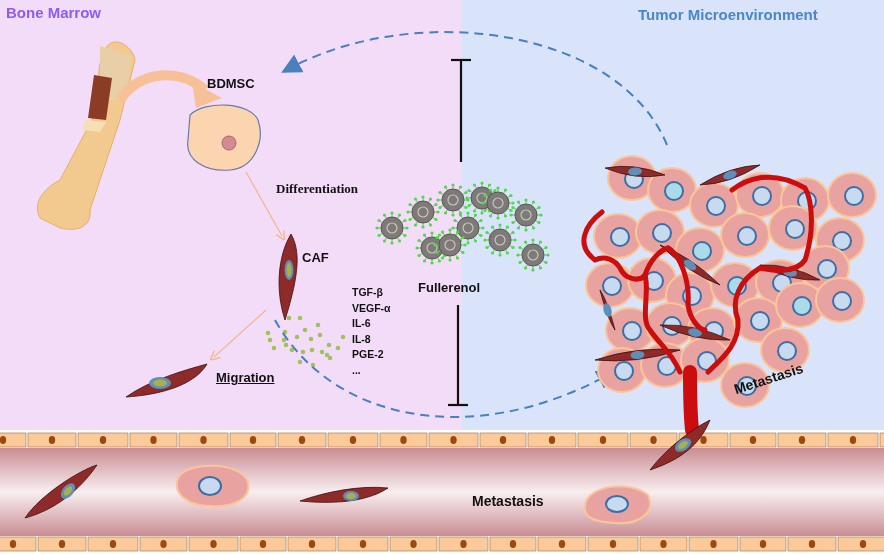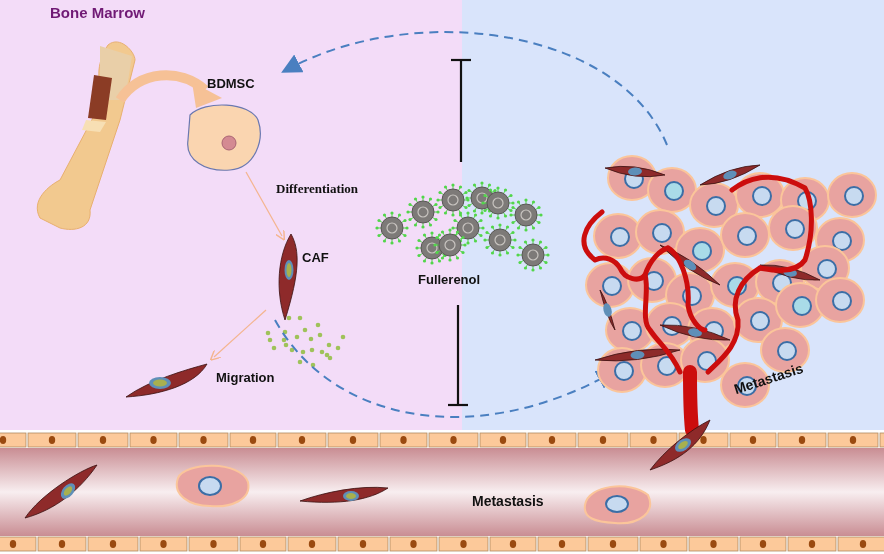--- a/index.html
+++ b/index.html
@@ -741,21 +741,30 @@
     <path d="M300,501 C325,492 360,485 388,488 C370,500 340,505 300,501 Z" fill="#8e2a2a" stroke="#3a1010" stroke-width="0.8"></path>
     <ellipse cx="351" cy="496" rx="8" ry="5" fill="#5f8fb8"></ellipse>
     <ellipse cx="351" cy="496" rx="5" ry="3" fill="#a8b04e"></ellipse>
   </g>
   <g>
     <path d="M585,505 C588,485 630,480 648,495 C656,512 640,525 615,523 C595,522 583,518 585,505 Z" fill="#e8a3a0" stroke="#fbc59a" stroke-width="2"></path>
     <ellipse cx="617" cy="504" rx="11" ry="8" fill="#c7daf0" stroke="#3b6ea6" stroke-width="2"></ellipse>
   </g>
 </svg>
 
-<div class="lbl region-title" style="left:6px;top:4px;color:#701a75;margin-left:44px;">Bone Marrow</div>
+<div class="lbl region-title" style="left:6px;top:4px;color:#8b5cf6;">Bone Marrow</div>
+<div class="lbl region-title" style="left:638px;top:6px;color:#4a86c8;">Tumor Microenvironment</div>
 <div class="lbl big" style="left:207px;top:76px;">BDMSC</div>
 <div class="lbl big" style="left:276px;top:181px;font-family:Liberation Serif, serif;">Differentiation</div>
 <div class="lbl big" style="left:302px;top:250px;">CAF</div>
-<div class="lbl big" style="left:216px;top:370px;">Migration</div>
-<div class="lbl big" style="left:418px;top:272px;text-align:center;">Fullerenol</div>
+<div class="lbl big" style="left:216px;top:370px;text-decoration:underline;">Migration</div>
+<div class="lbl big" style="left:418px;top:280px;text-align:center;">Fullerenol</div>
 <div class="lbl" style="left:732px;top:382px;font-size:14px;transform:rotate(-18deg);transform-origin:left top;">Metastasis</div>
 <div class="lbl" style="left:472px;top:493px;font-size:14px;">Metastasis</div>
+<div class="lbl cyto" style="left:352px;top:285px;">
+  <div>TGF-β</div>
+  <div>VEGF-α</div>
+  <div>IL-6</div>
+  <div>IL-8</div>
+  <div>PGE-2</div>
+  <div>...</div>
 </div>
+</div>
 
 </body></html>

